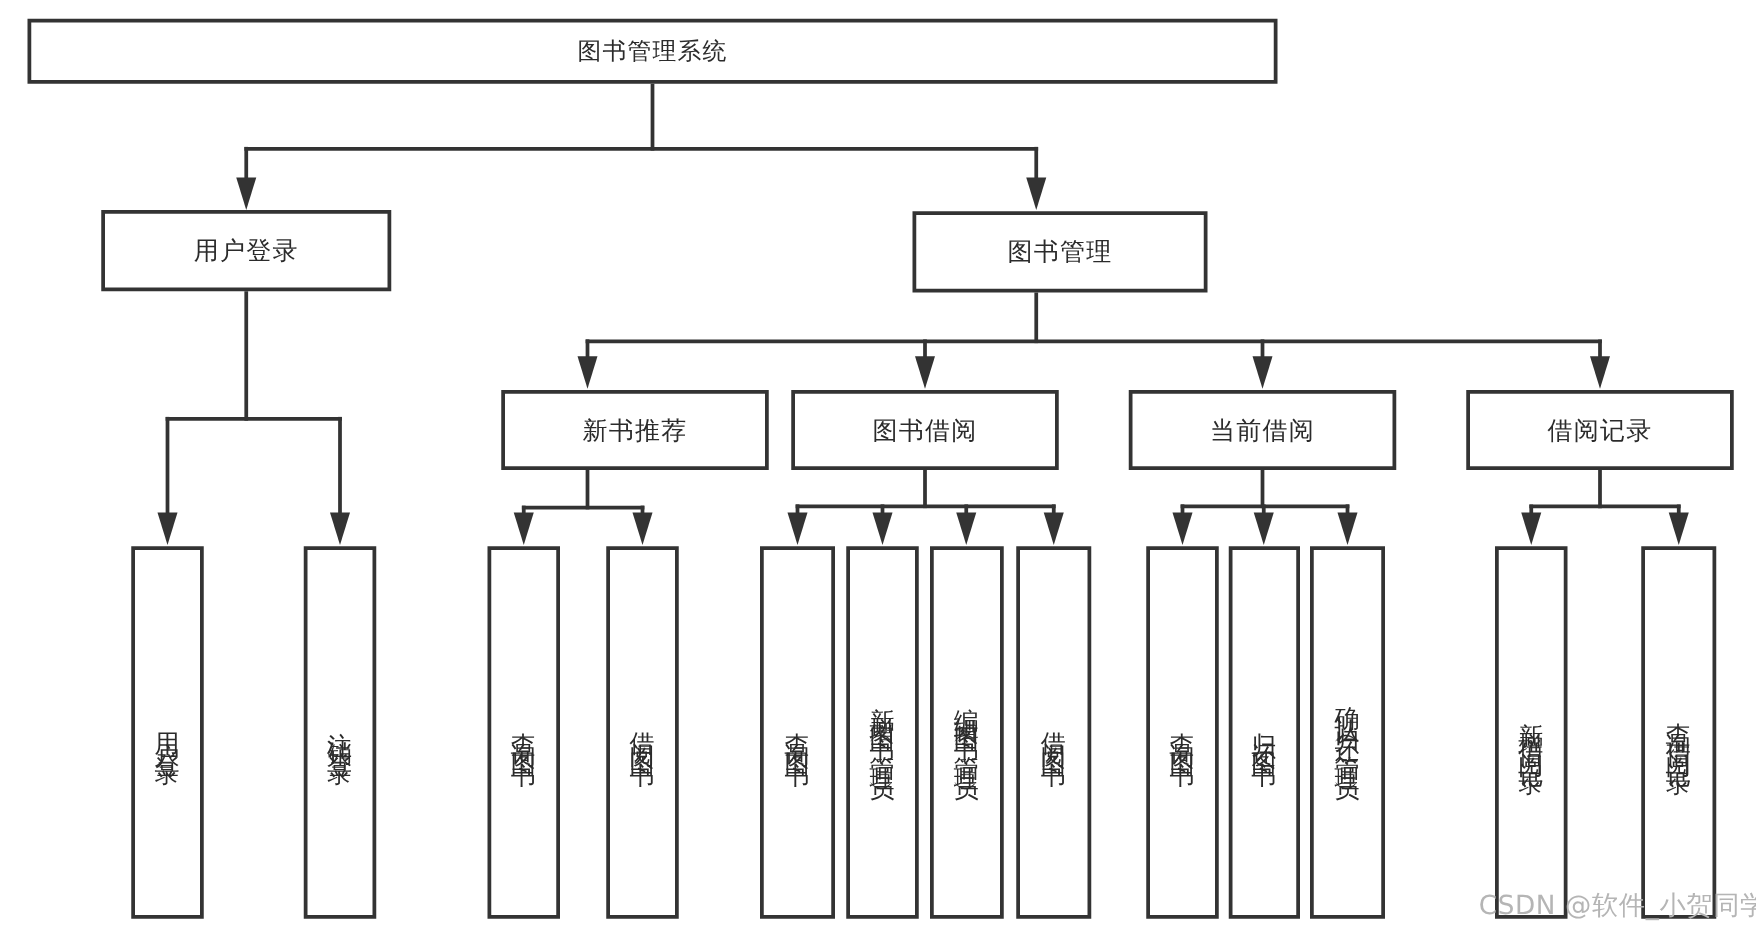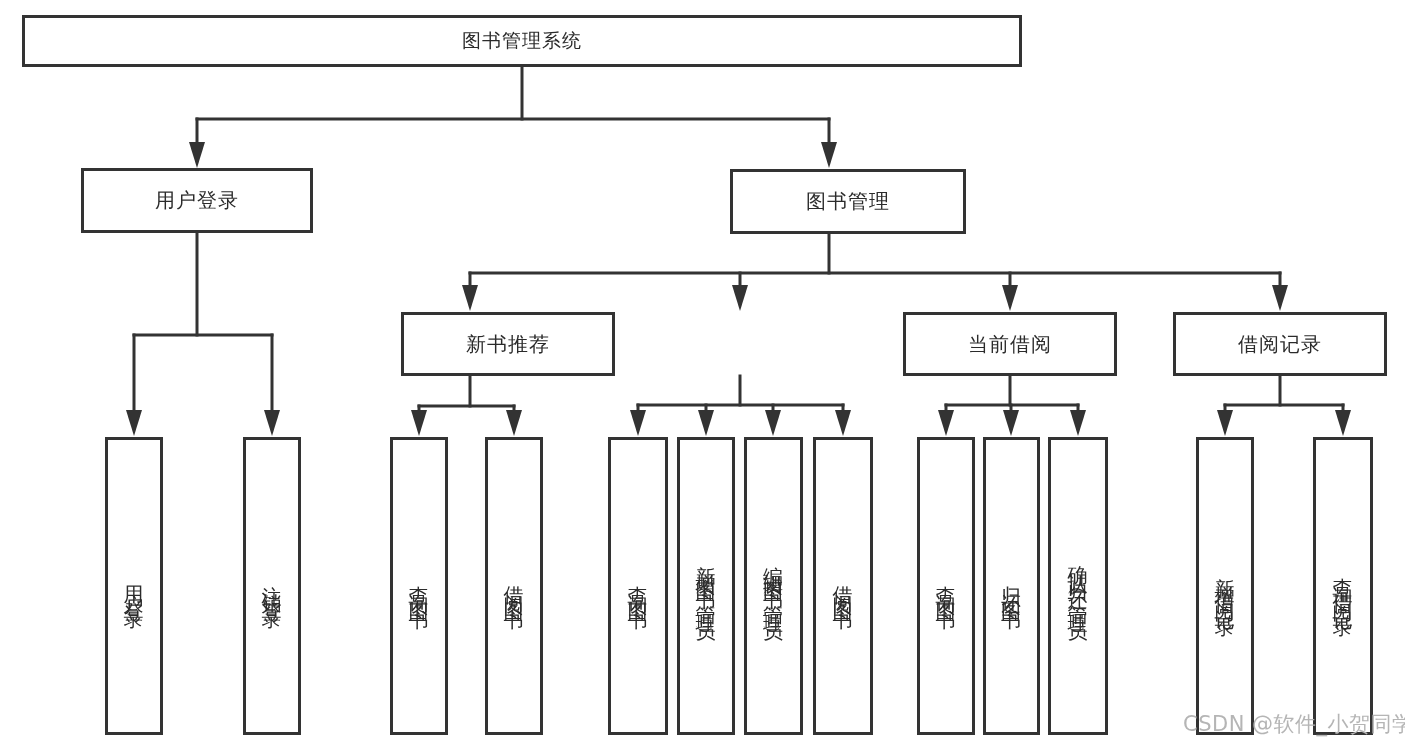--- a/index.html
+++ b/index.html
@@ -124,20 +124,23 @@
   <div class="node h-node" style="left:81px;top:168px;width:232px;height:65px;">
     <span>用户登录</span>
   </div>
   <div class="node h-node" style="left:730px;top:169px;width:236px;height:65px;">
     <span>图书管理</span>
   </div>
 
   <div class="node h-node" style="left:385px;top:312px;width:214px;height:64px;margin-left:16px;">
     <span>新书推荐</span>
   </div>
+  <div class="node h-node" style="left:633px;top:312px;width:214px;height:64px;">
+    <span>图书借阅</span>
+  </div>
   <div class="node h-node" style="left:903px;top:312px;width:214px;height:64px;">
     <span>当前借阅</span>
   </div>
   <div class="node h-node" style="left:1173px;top:312px;width:214px;height:64px;">
     <span>借阅记录</span>
   </div>
 
   <div class="node v-node" style="left:105px;">
     <span class="vtext">用户登录</span>
   </div>

